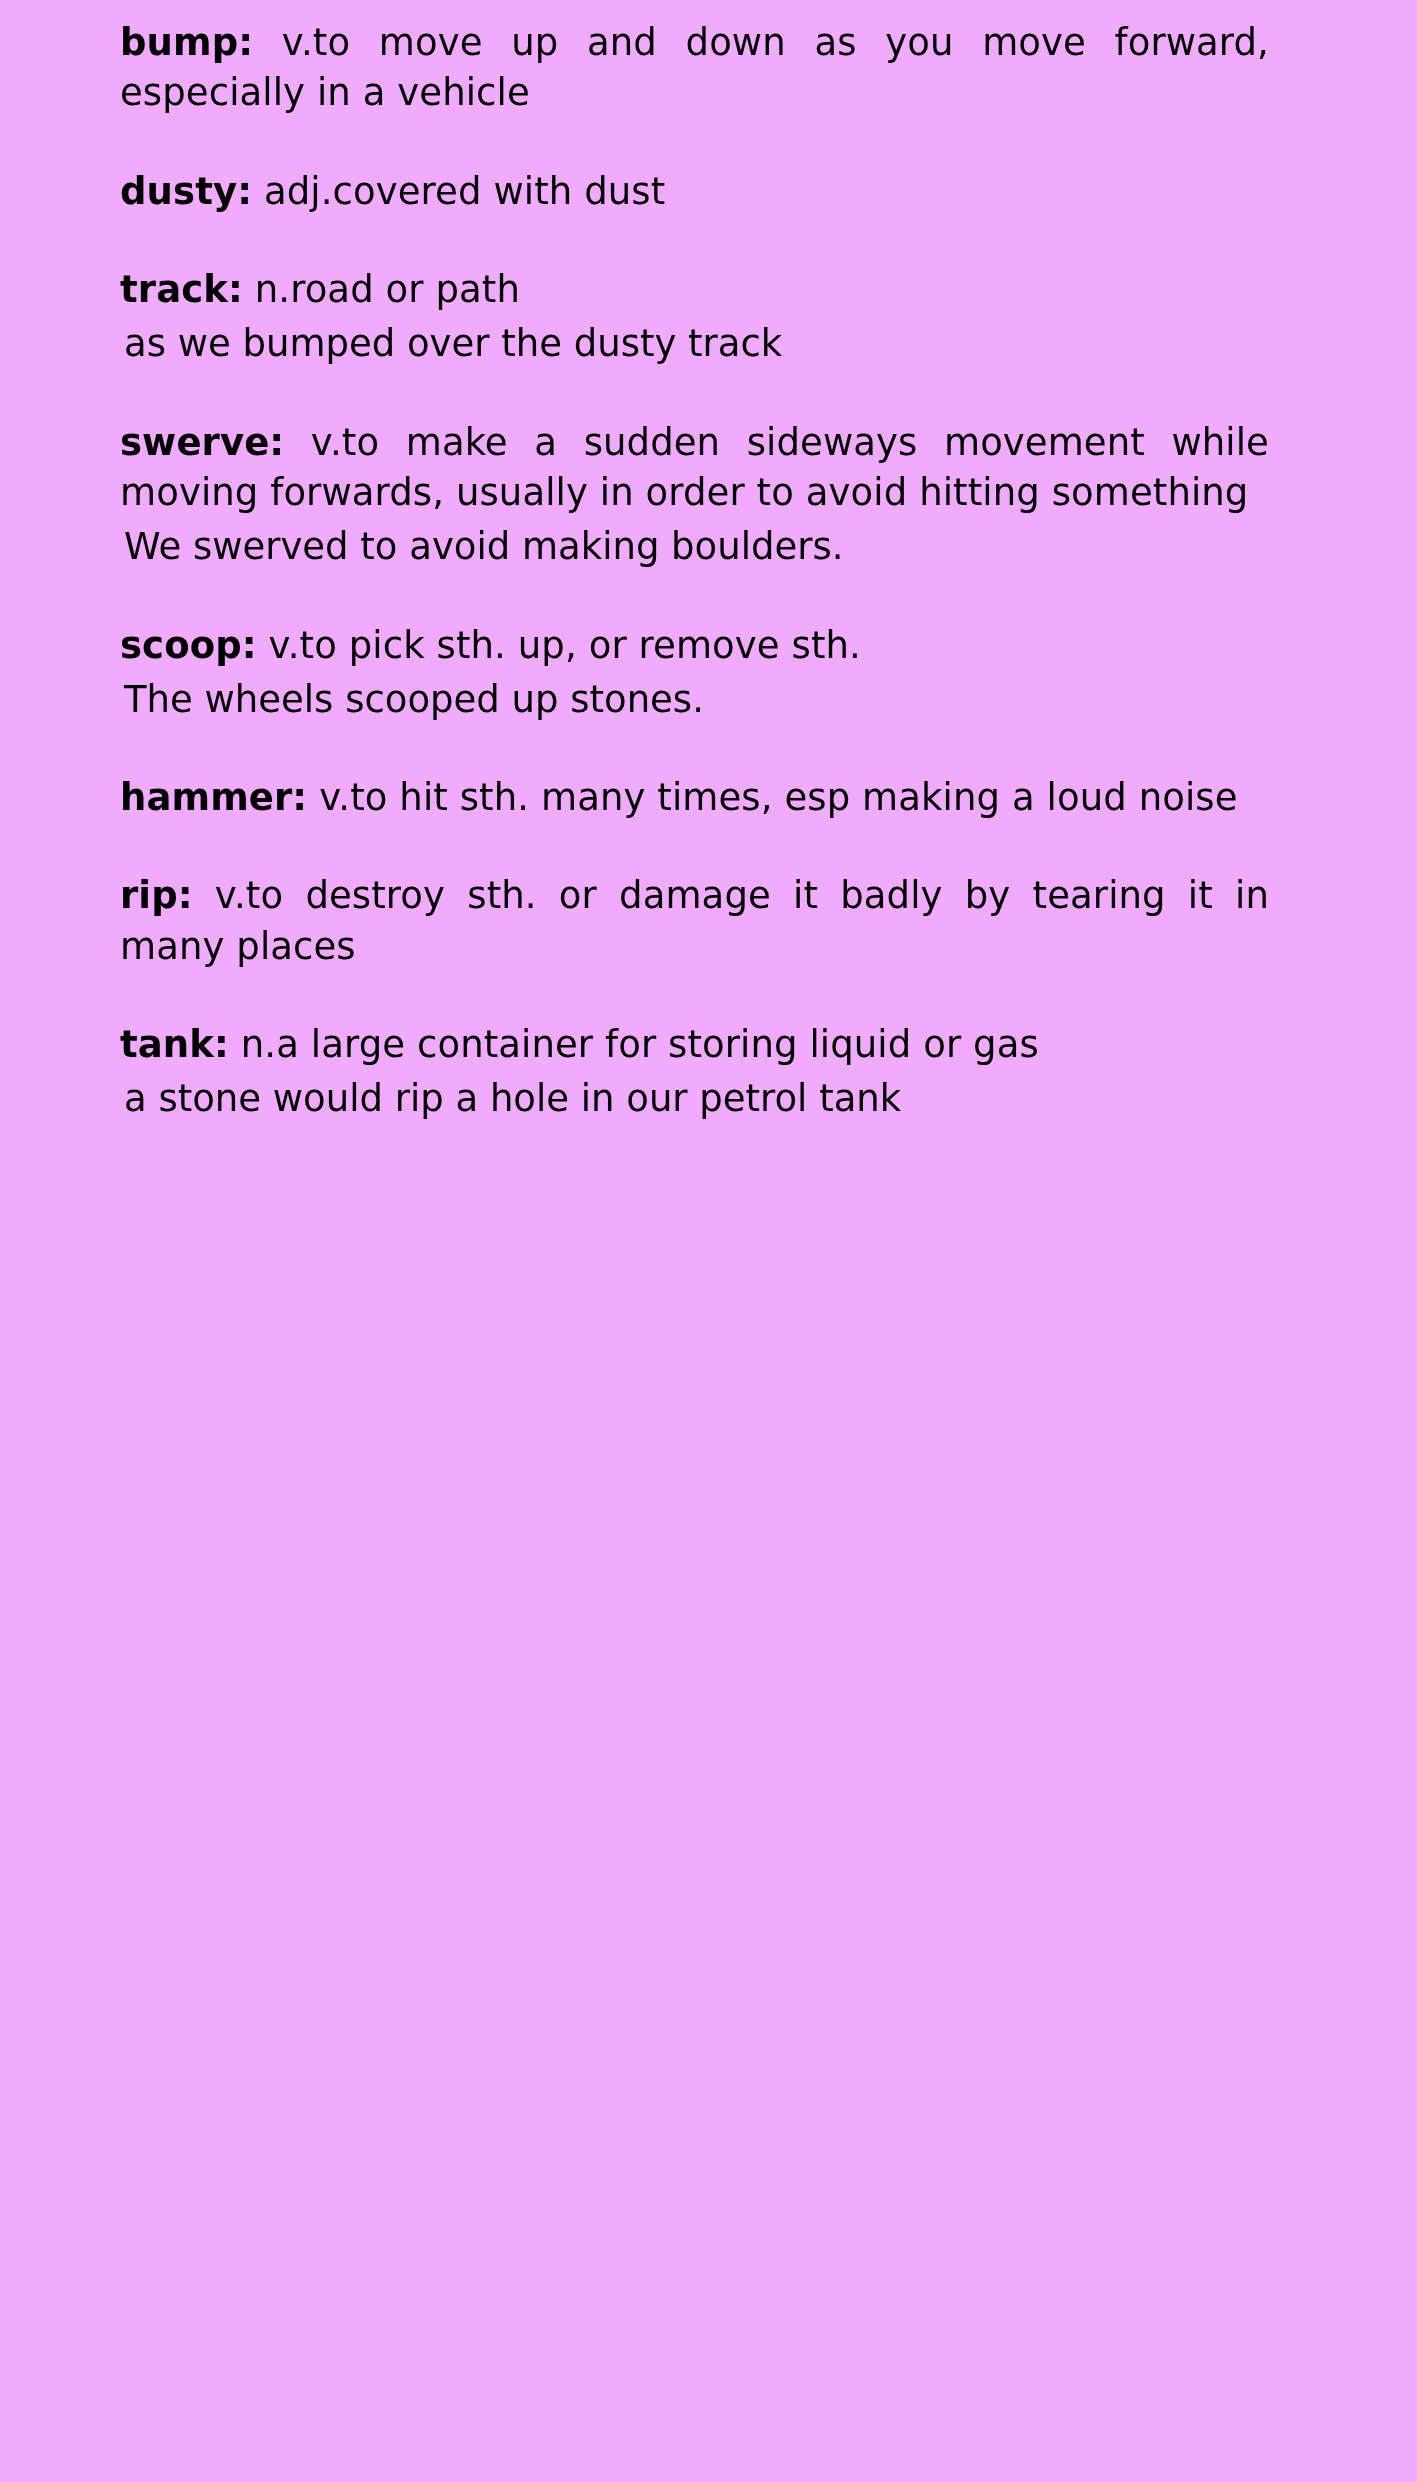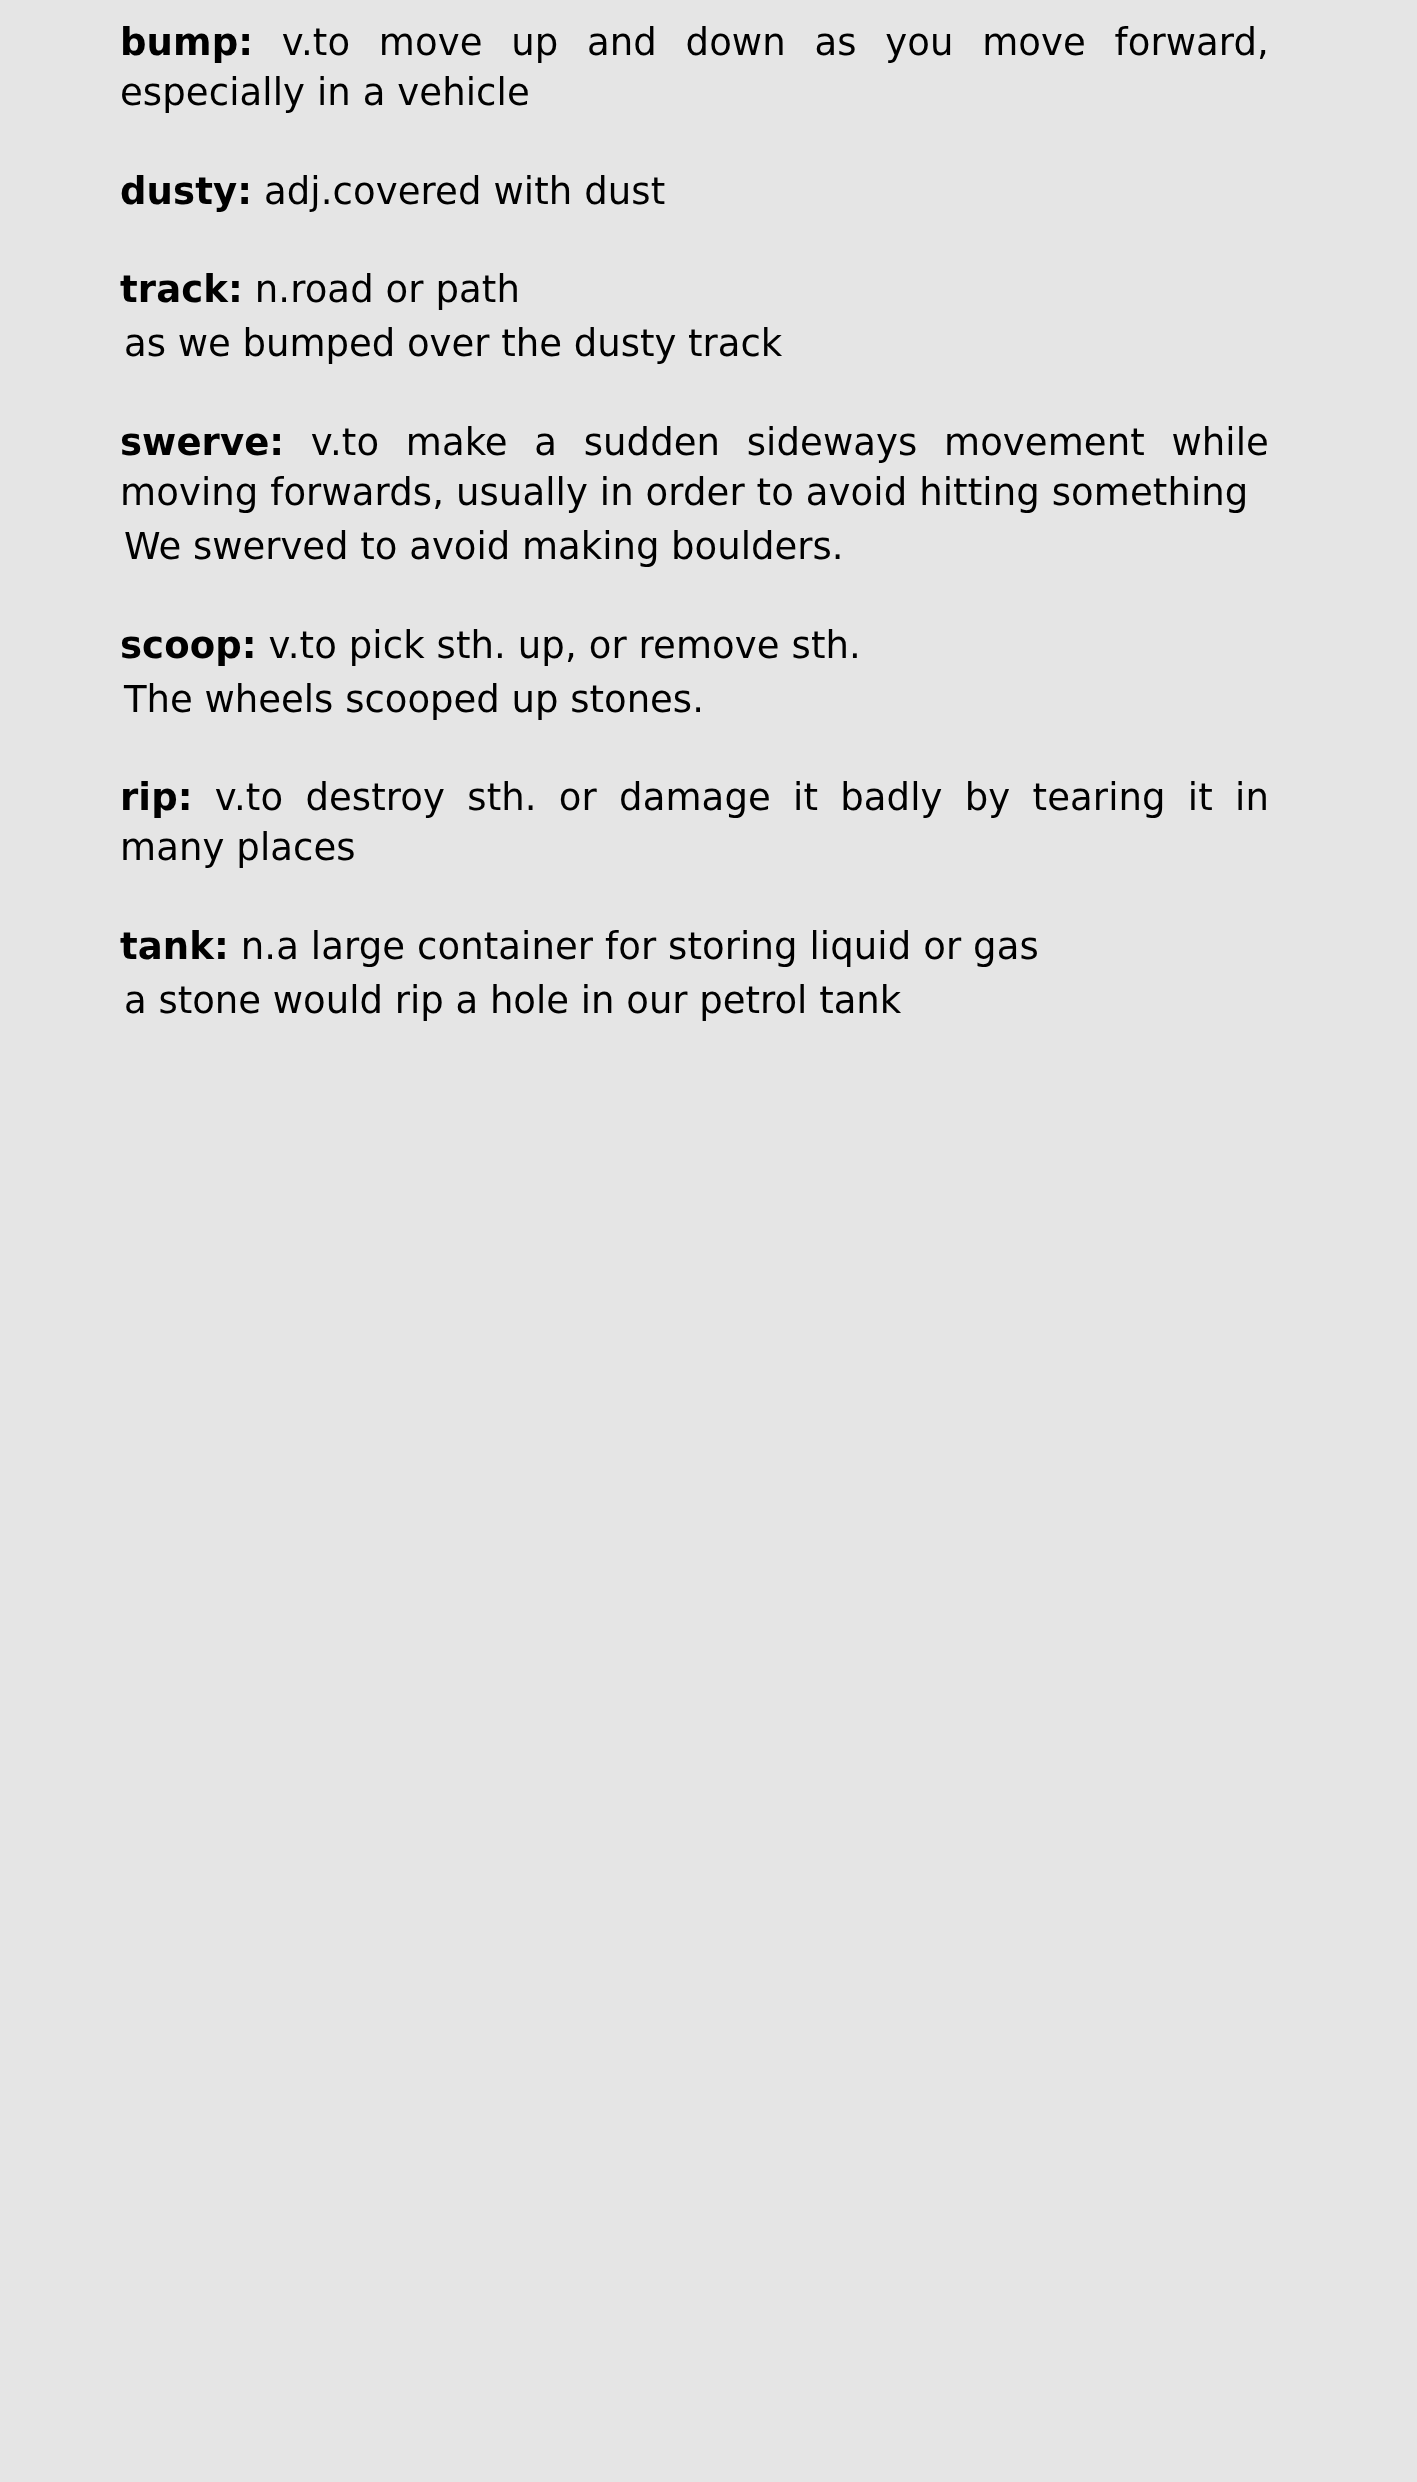--- a/index.html
+++ b/index.html
@@ -11,21 +11,21 @@
     width: 1417px;
     min-height: 2482px;
     font-family: "DejaVu Sans", sans-serif;
     color: #000000;
   }
   .page {
     box-sizing: border-box;
     width: 1417px;
     min-height: 2482px;
     padding: 18px 148px 0 120px;
-    background: #e5e5e5;
+    background: #f0abfc;
   }
   .entry {
     margin: 0 0 48px 0;
   }
   .entry:last-child {
     margin-bottom: 0;
   }
   .def-line {
     font-size: 37px;
     line-height: 1.36;
@@ -73,20 +73,23 @@
       </div>
       <div class="entry">
         <p class="def-line"><span class="headword">swerve:</span> <span class="sense">v.to make a sudden sideways movement while moving forwards, usually in order to avoid hitting something</span></p>
         <p class="example">We swerved to avoid making boulders.</p>
       </div>
       <div class="entry">
         <p class="def-line nojustify"><span class="headword">scoop:</span> <span class="sense">v.to pick sth. up, or remove sth.</span></p>
         <p class="example">The wheels scooped up stones.</p>
       </div>
       <div class="entry">
+        <p class="def-line"><span class="headword">hammer:</span> <span class="sense">v.to hit sth. many times, esp making a loud noise</span></p>
+      </div>
+      <div class="entry">
         <p class="def-line"><span class="headword">rip:</span> <span class="sense">v.to destroy sth. or damage it badly by tearing it in many places</span></p>
       </div>
       <div class="entry">
         <p class="def-line nojustify"><span class="headword">tank:</span> <span class="sense">n.a large container for storing liquid or gas</span></p>
         <p class="example">a stone would rip a hole in our petrol tank</p>
       </div>
     </div>
 </div>
 
 </body></html>

